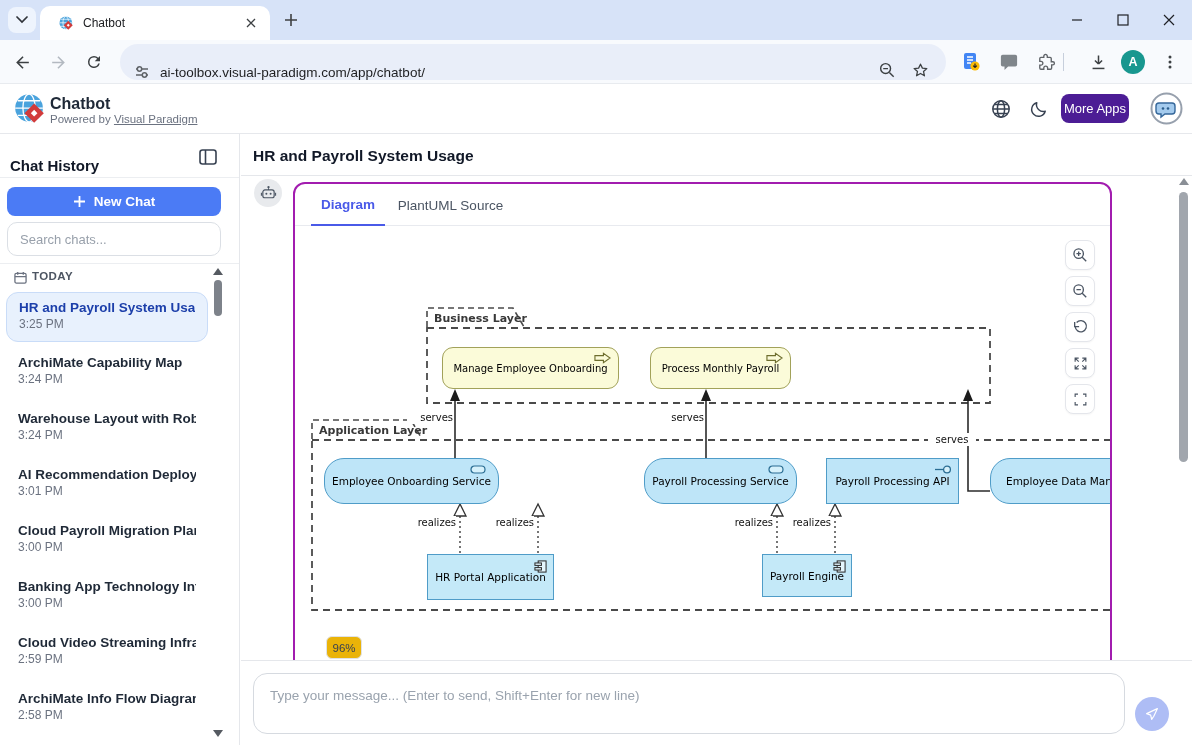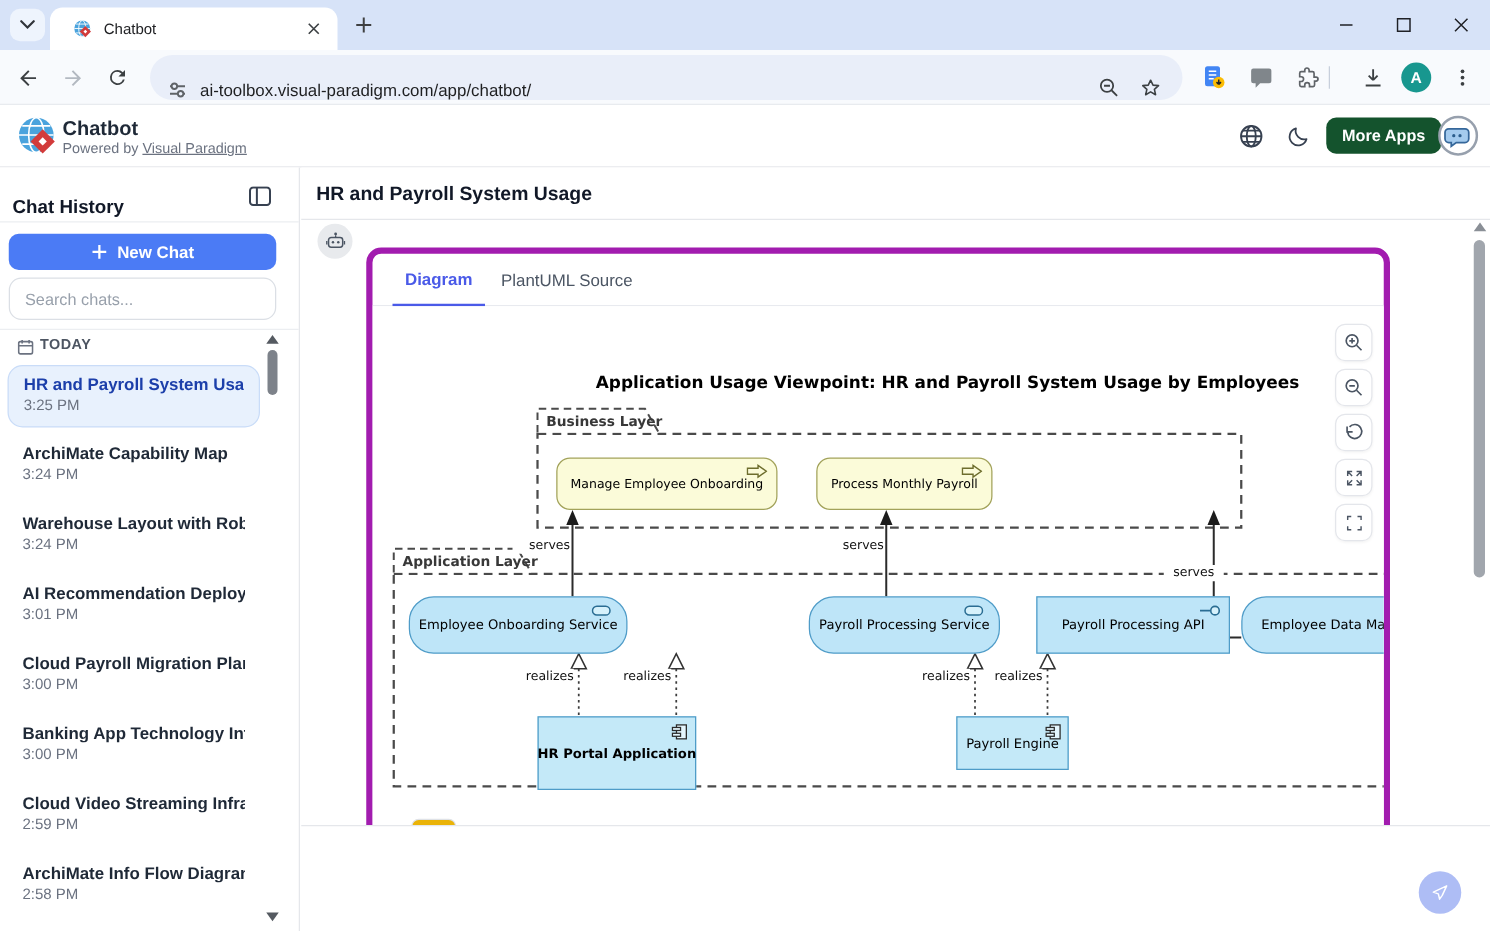--- a/index.html
+++ b/index.html
@@ -25,21 +25,21 @@
   .tbicon { position:absolute; top:51px; width:22px; height:22px; display:flex; align-items:center; justify-content:center; }
   .tb-divider { position:absolute; left:1063px; top:53px; width:1px; height:18px; background:#c7cfdc; }
   .avatarA { position:absolute; left:1121px; top:50px; width:24px; height:24px; border-radius:50%; background:#18978f; color:#fff; font-size:12.5px; font-weight:700; display:flex; align-items:center; justify-content:center; }
 
   
   .appheader { position:absolute; left:0; top:84px; width:1192px; height:50px; background:#fff; border-bottom:1px solid #e6e8ec; }
   .appname { position:absolute; left:50px; top:11px; font-size:16px; font-weight:700; color:#1f2937; }
   .poweredby { position:absolute; left:50px; top:29px; font-size:11.5px; color:#6b7280; }
   .poweredby u { text-decoration:underline; }
   .hicon { position:absolute; top:98px; width:22px; height:22px; display:flex; align-items:center; justify-content:center; }
-  .moreapps { position:absolute; left:1061px; top:94px; width:92px; height:29px; border-radius:8px; background:#14532d; color:#fff; font-size:13px; font-weight:700; display:flex; align-items:center; justify-content:center; border:none; }
+  .moreapps { position:absolute; left:1061px; top:94px; width:68px; height:29px; border-radius:8px; background:#4c1d95; color:#fff; font-size:13px; font-weight:400; display:flex; align-items:center; justify-content:center; border:none; }
 
   
   .sidebar { position:absolute; left:0; top:134px; width:240px; height:611px; background:#fff; border-right:1px solid #e5e7eb; overflow:hidden; }
   .sb-title { position:absolute; left:10px; top:23px; font-size:15px; font-weight:700; color:#111827; }
   .sb-collapse { position:absolute; left:197px; top:12px; width:22px; height:22px; display:flex; align-items:center; justify-content:center; }
   .sb-div1 { position:absolute; left:0; top:43px; width:240px; height:1px; background:#eceef1; }
   .newchat { position:absolute; left:7px; top:53px; width:214px; height:29px; border-radius:8px; background:#4b7bf5; color:#fff; border:none; display:flex; align-items:center; justify-content:center; gap:8px; font-size:13.5px; font-weight:600; }
   .searchbox { position:absolute; left:7px; top:88px; width:214px; height:34px; border-radius:10px; border:1px solid #dbdfe5; font-size:13px; color:#374151; padding:0 12px; outline:none; font-family:"Liberation Sans",sans-serif; }
   .searchbox::placeholder { color:#98a0ab; }
   .sb-div2 { position:absolute; left:0; top:129px; width:240px; height:1px; background:#eceef1; }
@@ -52,21 +52,21 @@
   .sb-scroll-thumb { position:absolute; left:214px; top:146px; width:8px; height:36px; border-radius:4px; background:#7d828a; }
   .tri-up { width:0; height:0; border-left:5px solid transparent; border-right:5px solid transparent; border-bottom:7px solid #555a61; }
   .tri-down { width:0; height:0; border-left:5px solid transparent; border-right:5px solid transparent; border-top:7px solid #555a61; }
 
   
   .main { position:absolute; left:241px; top:134px; width:951px; height:611px; background:#fff; }
   .main-title { position:absolute; left:12px; top:13px; font-size:15.5px; font-weight:700; color:#111827; }
   .mt-border { position:absolute; left:0; top:41px; width:951px; height:1px; background:#e5e7eb; }
   .content { position:absolute; left:0; top:42px; width:951px; height:484px; overflow:hidden; }
   .bot-avatar { position:absolute; left:13px; top:3px; width:28px; height:28px; border-radius:50%; background:#e8eaed; display:flex; align-items:center; justify-content:center; }
-  .card { position:absolute; left:52px; top:22px; width:819px; height:500px; border:5px solid #a21caf; border-radius:12px; background:#fff; overflow:hidden; }
+  .card { position:absolute; left:52px; top:6px; width:819px; height:500px; border:2px solid #a21caf; border-radius:12px; background:#fff; overflow:hidden; }
   .tabsrow { position:absolute; left:0; top:0; width:100%; height:42px; border-bottom:1px solid #e8eaef; }
   .vtab { position:absolute; top:0; height:42px; display:flex; align-items:center; justify-content:center; font-size:13.5px; }
   .vtab.active { color:#4a5ae8; font-weight:700; border-bottom:2px solid #4a5ae8; }
   .vtab.idle { color:#4b5563; }
   .dgarea { position:absolute; left:0; top:42px; width:818px; height:458px; background:#fff; font-family:"DejaVu Sans",sans-serif; }
   .dg-title { position:absolute; left:100px; top:53px; width:720px; text-align:center; font-size:13.5px; font-weight:700; color:#000; white-space:nowrap; }
   .layer-label { position:absolute; font-size:11px; font-weight:700; color:#383838; white-space:nowrap; }
   .ynode { position:absolute; top:121px; height:42px; background:#fbfbd9; border:1.5px solid #a2a25a; border-radius:11px; display:flex; align-items:center; justify-content:center; font-size:10px; color:#000; white-space:nowrap; }
   .bnode { position:absolute; height:46px; background:#bee5f8; border:1.5px solid #4f9cc8; display:flex; align-items:center; justify-content:center; font-size:10.5px; color:#000; white-space:nowrap; }
   .rounded { border-radius:20px; }
@@ -339,21 +339,20 @@
             <path d="M165 290v38" stroke="#3c3c3c" stroke-width="1.4" stroke-dasharray="2,3"></path>
             <path d="M165 278l-6 12h12z" fill="#fff" stroke="#333" stroke-width="1.3"></path>
             <path d="M243 290v38" stroke="#3c3c3c" stroke-width="1.4" stroke-dasharray="2,3"></path>
             <path d="M243 278l-6 12h12z" fill="#fff" stroke="#333" stroke-width="1.3"></path>
             <path d="M482 290v38" stroke="#3c3c3c" stroke-width="1.4" stroke-dasharray="2,3"></path>
             <path d="M482 278l-6 12h12z" fill="#fff" stroke="#333" stroke-width="1.3"></path>
             <path d="M540 290v38" stroke="#3c3c3c" stroke-width="1.4" stroke-dasharray="2,3"></path>
             <path d="M540 278l-6 12h12z" fill="#fff" stroke="#333" stroke-width="1.3"></path>
           </svg>
 
-          <div class="dg-title">Application Usage Viewpoint: HR and Payroll System Usage by Employees</div>
           <div class="layer-label" style="left:139px;top:86px;">Business Layer</div>
           <div class="layer-label" style="left:24px;top:198px;">Application Layer</div>
 
           <div class="ynode" style="left:147px;width:177px;">
             <span>Manage Employee Onboarding</span>
             <svg class="node-ic" width="17" height="12" viewBox="0 0 18 12">
                 <path d="M1 3.5h9V1l7 5-7 5V8.5H1z" fill="none" stroke="#6e6e2e" stroke-width="1.2"></path>
               </svg>
           </div>
           <div class="ynode" style="left:355px;width:141px;">
@@ -368,32 +367,32 @@
             <svg class="node-ic" style="top:6px;right:12px;" width="16" height="9" viewBox="0 0 16 9">
                 <rect x="1" y="1" width="14" height="7" rx="3.5" fill="#d6f1fb" stroke="#2a6d93" stroke-width="1.2"></rect>
               </svg>
           </div>
           <div class="bnode rounded" style="left:349px;top:232px;width:153px;">
             <span>Payroll Processing Service</span>
             <svg class="node-ic" style="top:6px;right:12px;" width="16" height="9" viewBox="0 0 16 9">
                 <rect x="1" y="1" width="14" height="7" rx="3.5" fill="#d6f1fb" stroke="#2a6d93" stroke-width="1.2"></rect>
               </svg>
           </div>
-          <div class="bnode" style="left:531px;top:232px;width:155px;">
+          <div class="bnode" style="left:531px;top:232px;width:133px;">
             <span>Payroll Processing API</span>
             <svg class="node-ic" style="top:6px;right:6px;" width="17" height="9" viewBox="0 0 17 9">
                 <path d="M0 4.5h8" stroke="#2a6d93" stroke-width="1.3"></path>
                 <circle cx="12" cy="4.5" r="3.4" fill="#d6f1fb" stroke="#2a6d93" stroke-width="1.3"></circle>
               </svg>
           </div>
           <div class="bnode rounded" style="left:695px;top:232px;width:160px;justify-content:flex-start;padding-left:15px;">
             <span>Employee Data Manag</span>
           </div>
 
-          <div class="bnode" style="left:132px;top:328px;width:127px;height:59px;background:#c4e9f8;font-weight:bold;">
+          <div class="bnode" style="left:132px;top:328px;width:127px;height:46px;background:#c4e9f8;">
             <span>HR Portal Application</span>
             <svg class="node-ic" style="top:5px;right:6px;" width="13" height="13" viewBox="0 0 14 14">
                 <rect x="4.5" y="1" width="8.5" height="12" fill="#e4f6fd" stroke="#2b2b2b" stroke-width="1.1"></rect>
                 <rect x="1" y="3.2" width="7" height="2.6" fill="#e4f6fd" stroke="#2b2b2b" stroke-width="1.1"></rect>
                 <rect x="1" y="8.2" width="7" height="2.6" fill="#e4f6fd" stroke="#2b2b2b" stroke-width="1.1"></rect>
               </svg>
           </div>
           <div class="bnode" style="left:467px;top:328px;width:90px;height:43px;background:#c4e9f8;">
             <span>Payroll Engine</span>
             <svg class="node-ic" style="top:5px;right:5px;" width="13" height="13" viewBox="0 0 14 14">
@@ -439,20 +438,21 @@
                 <path d="M3 7V3h4M14 3h4v4M18 14v4h-4M7 18H3v-4" fill="none" stroke="#4b5563" stroke-width="1.6"></path>
               </svg>
           </button>
 
           <div class="zoombadge">96%</div>
         </div>
       </div>
     </div>
 
     <div class="composer">
+      <textarea class="msginput" placeholder="Type your message... (Enter to send, Shift+Enter for new line)" style=""></textarea>
       <button class="sendbtn">
         <svg width="16" height="16" viewBox="0 0 24 24">
             <path d="M20 4L4 11.5l6 2.2 1.5 6.3 3.2-4.6L20 4z" fill="none" stroke="#fff" stroke-width="1.8" stroke-linejoin="round"></path>
           </svg>
       </button>
     </div>
   </main>
 
   <div class="pg-scroll">
     <div class="pg-up">

